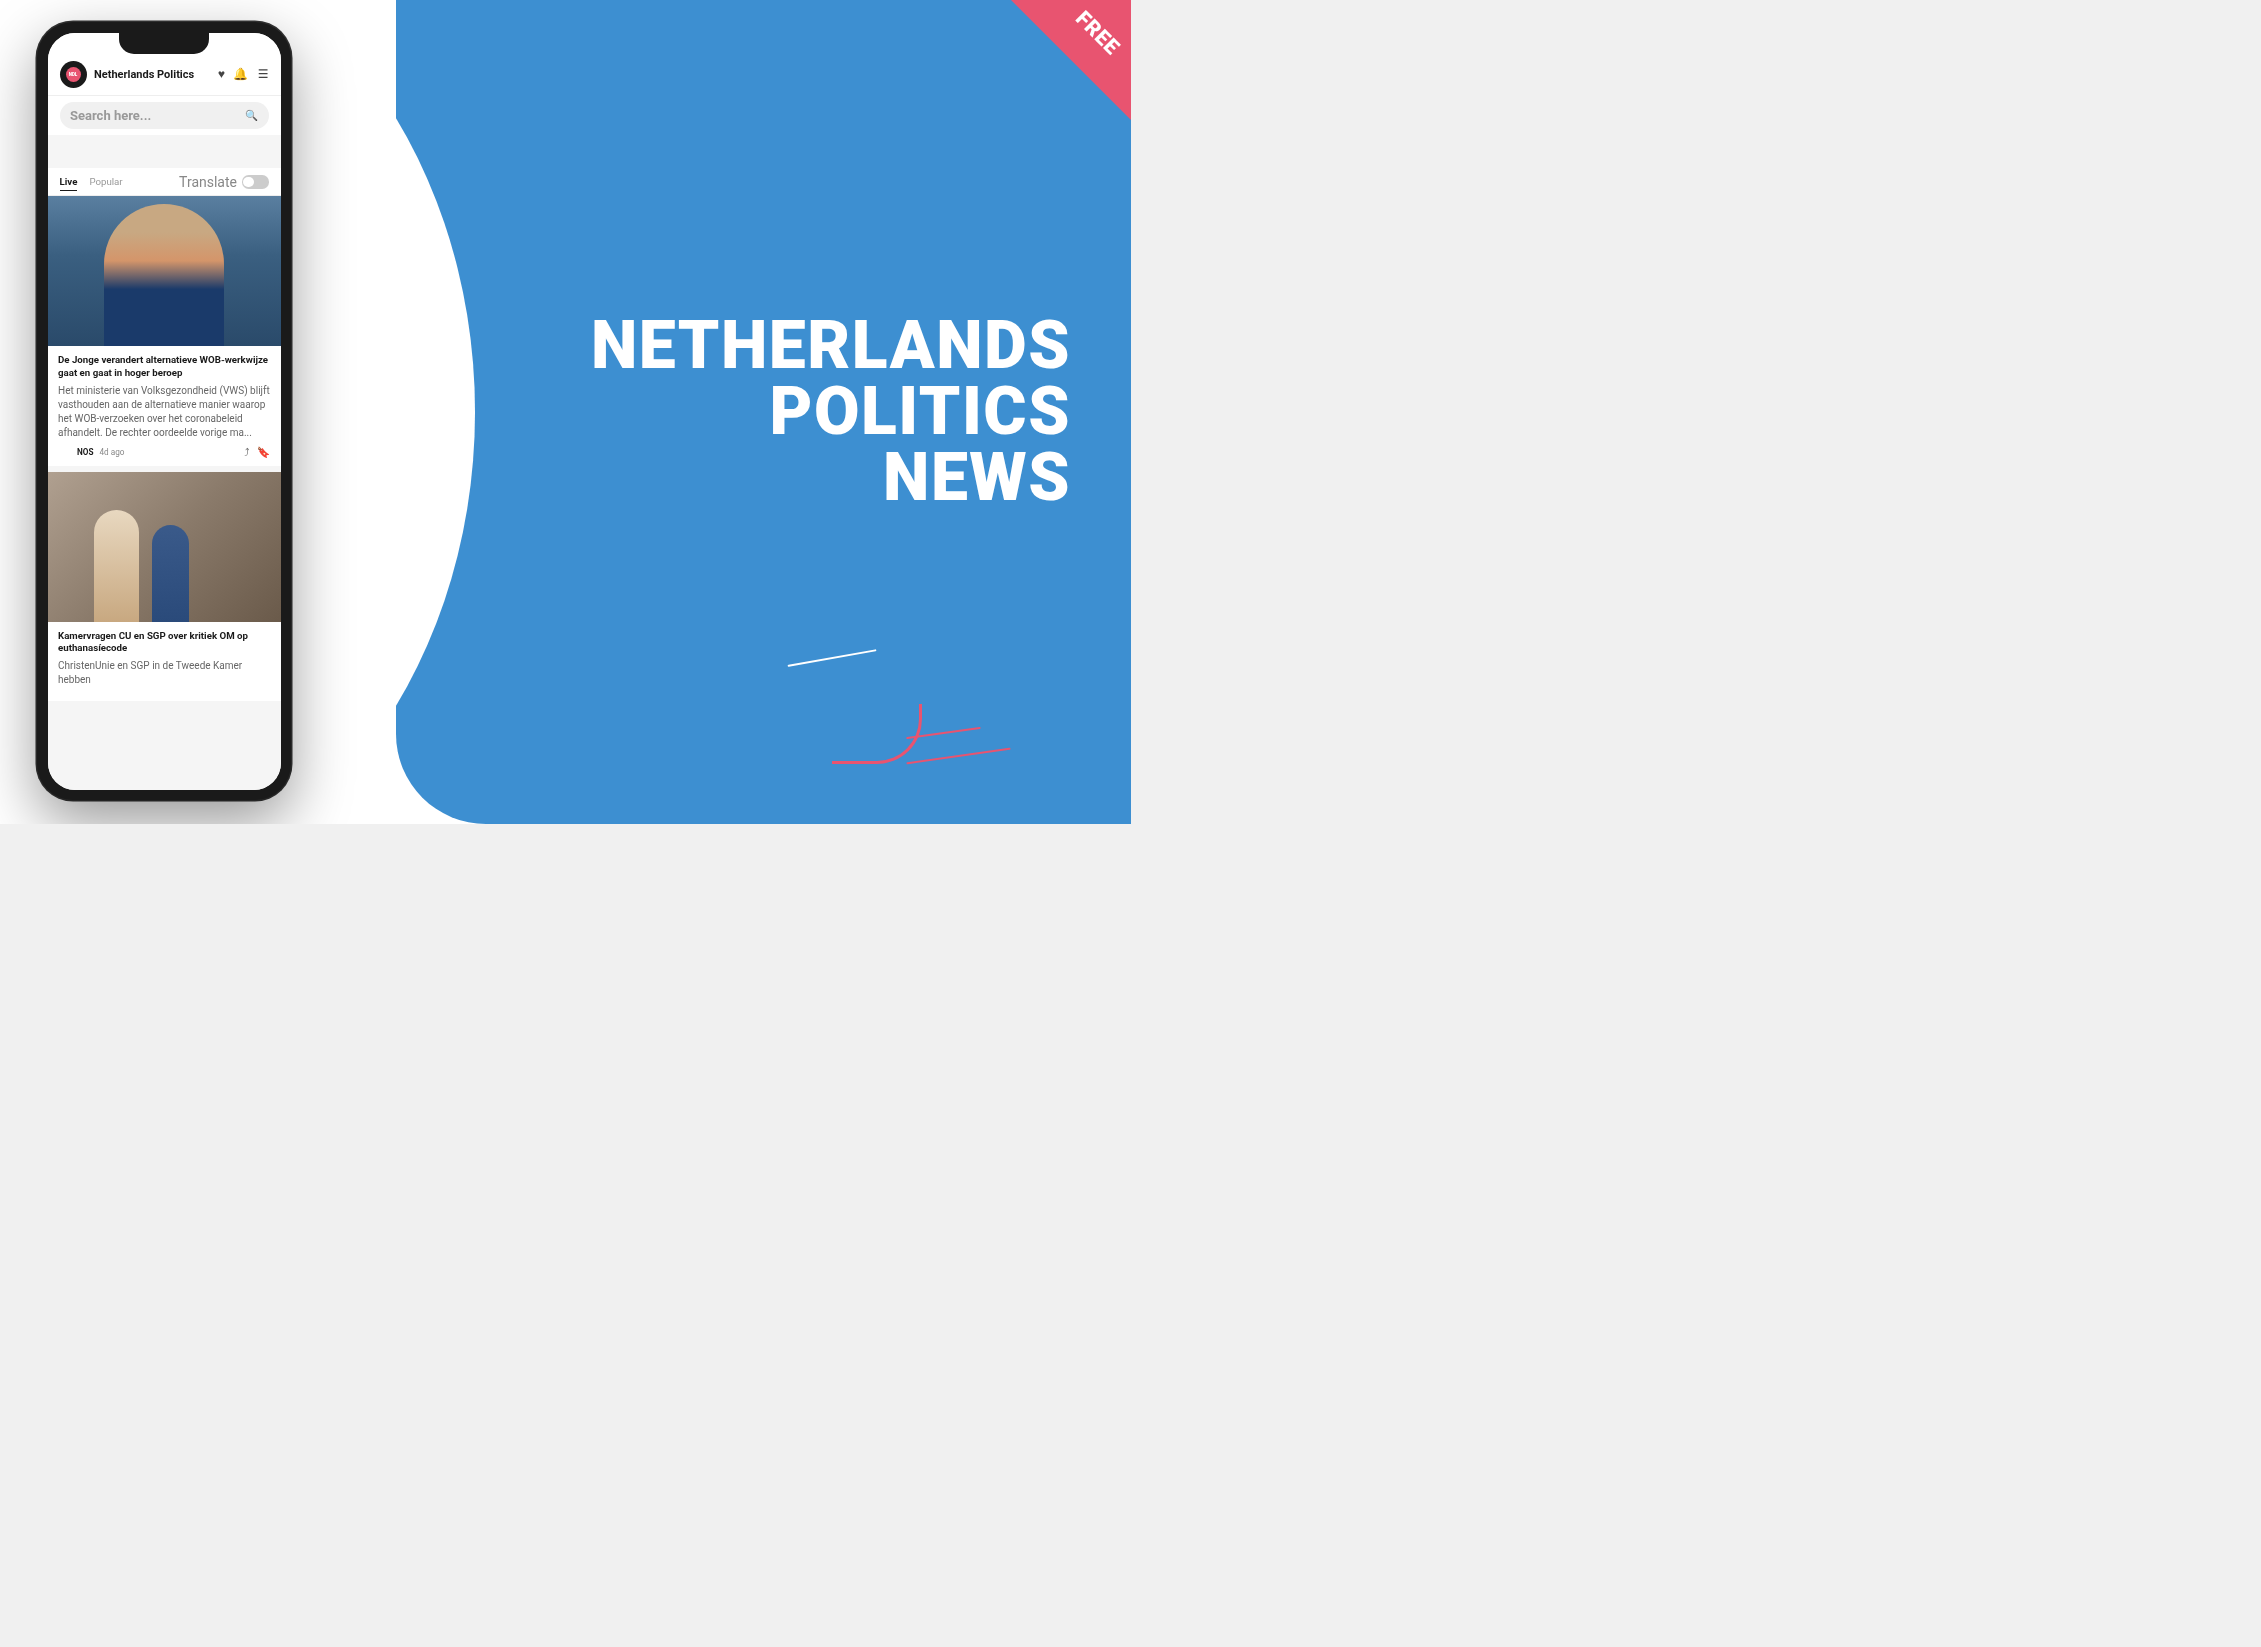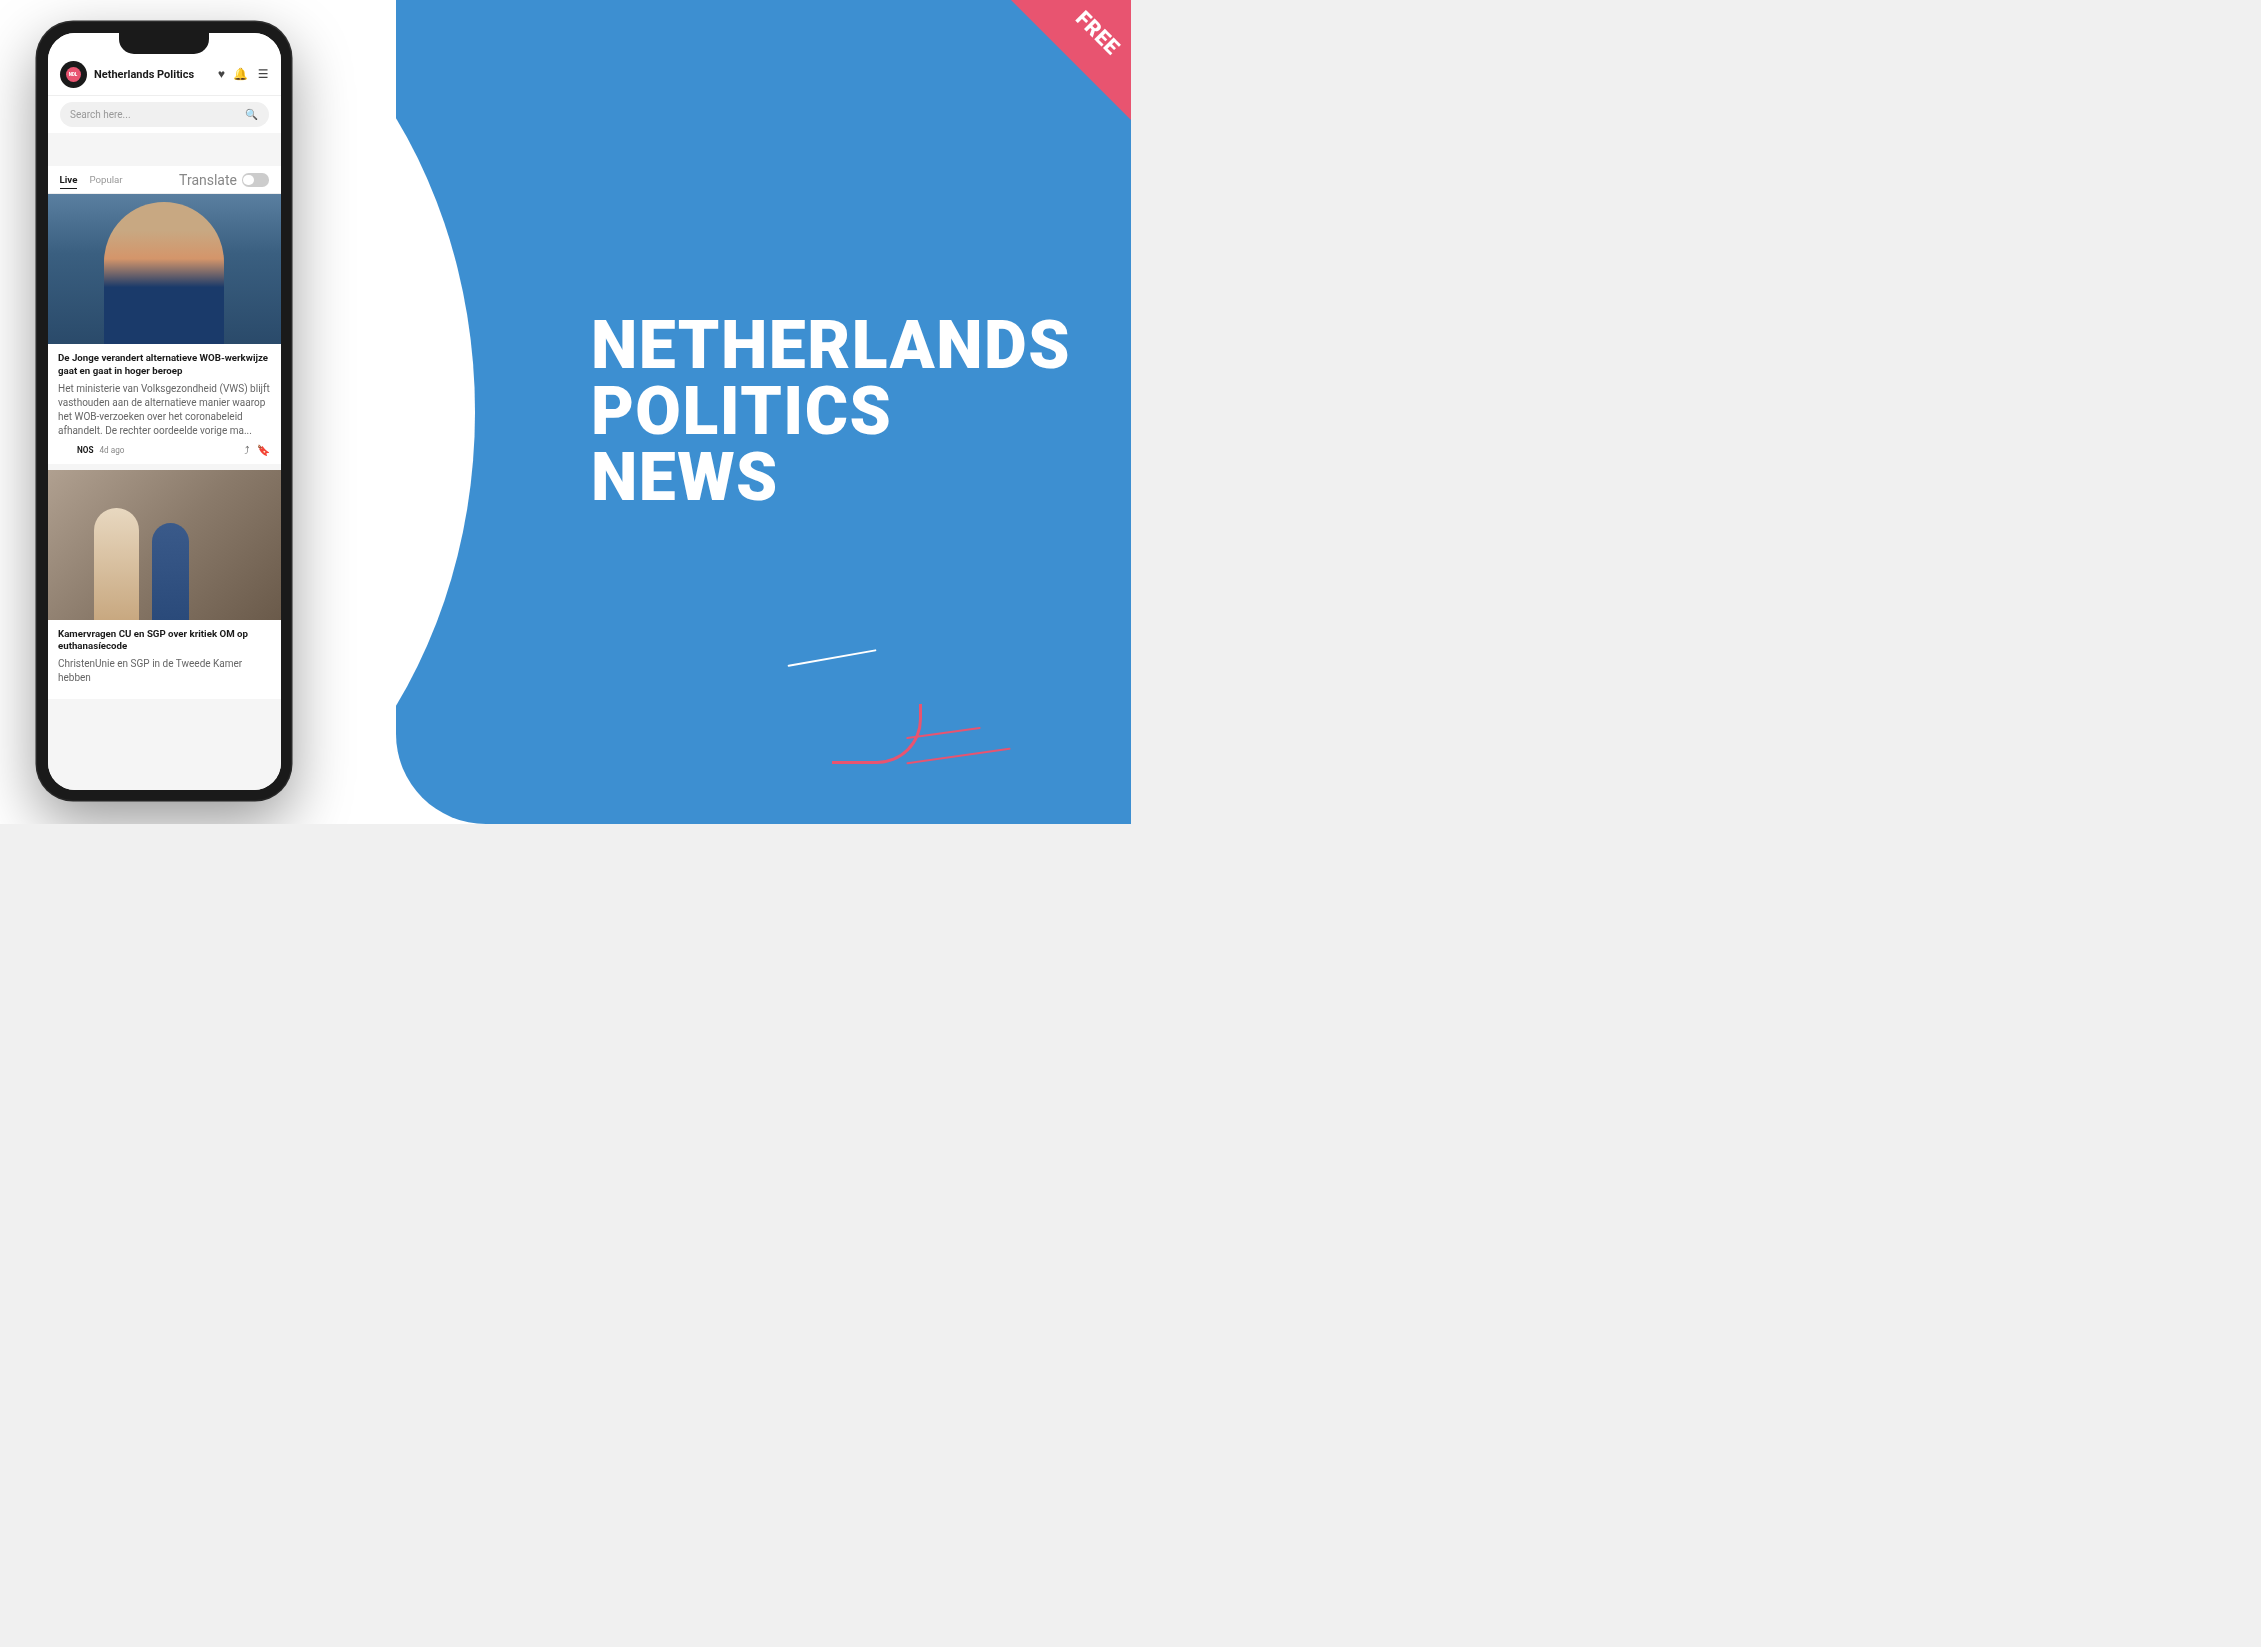--- a/index.html
+++ b/index.html
@@ -120,21 +120,21 @@
       z-index: 11;
     }
 
     
     .main-title {
       position: absolute;
       right: 60px;
       top: 50%;
       transform: translateY(-50%);
       z-index: 5;
-      text-align: left;
+      text-align: right;
     }
 
     .main-title-text {
       color: white;
       font-weight: 900;
       font-size: 66px;
       line-height: 1.0;
       letter-spacing: 1.5px;
       text-transform: uppercase;
     }
@@ -248,22 +248,23 @@
       background: #f0f0f0;
       border-radius: 15px;
       padding: 6px 10.5px;
       display: flex;
       align-items: center;
       gap: 6px;
     }
 
     .search-placeholder {
       flex: 1;
-      font-size: 10px;
+      font-size: 13px;
       color: #999;
+      font-weight: bold;
     }
 
     .search-icon-char {
       color: #999;
       font-size: 10.5px;
     }
 
     
     .tabs-row {
       background: white;

